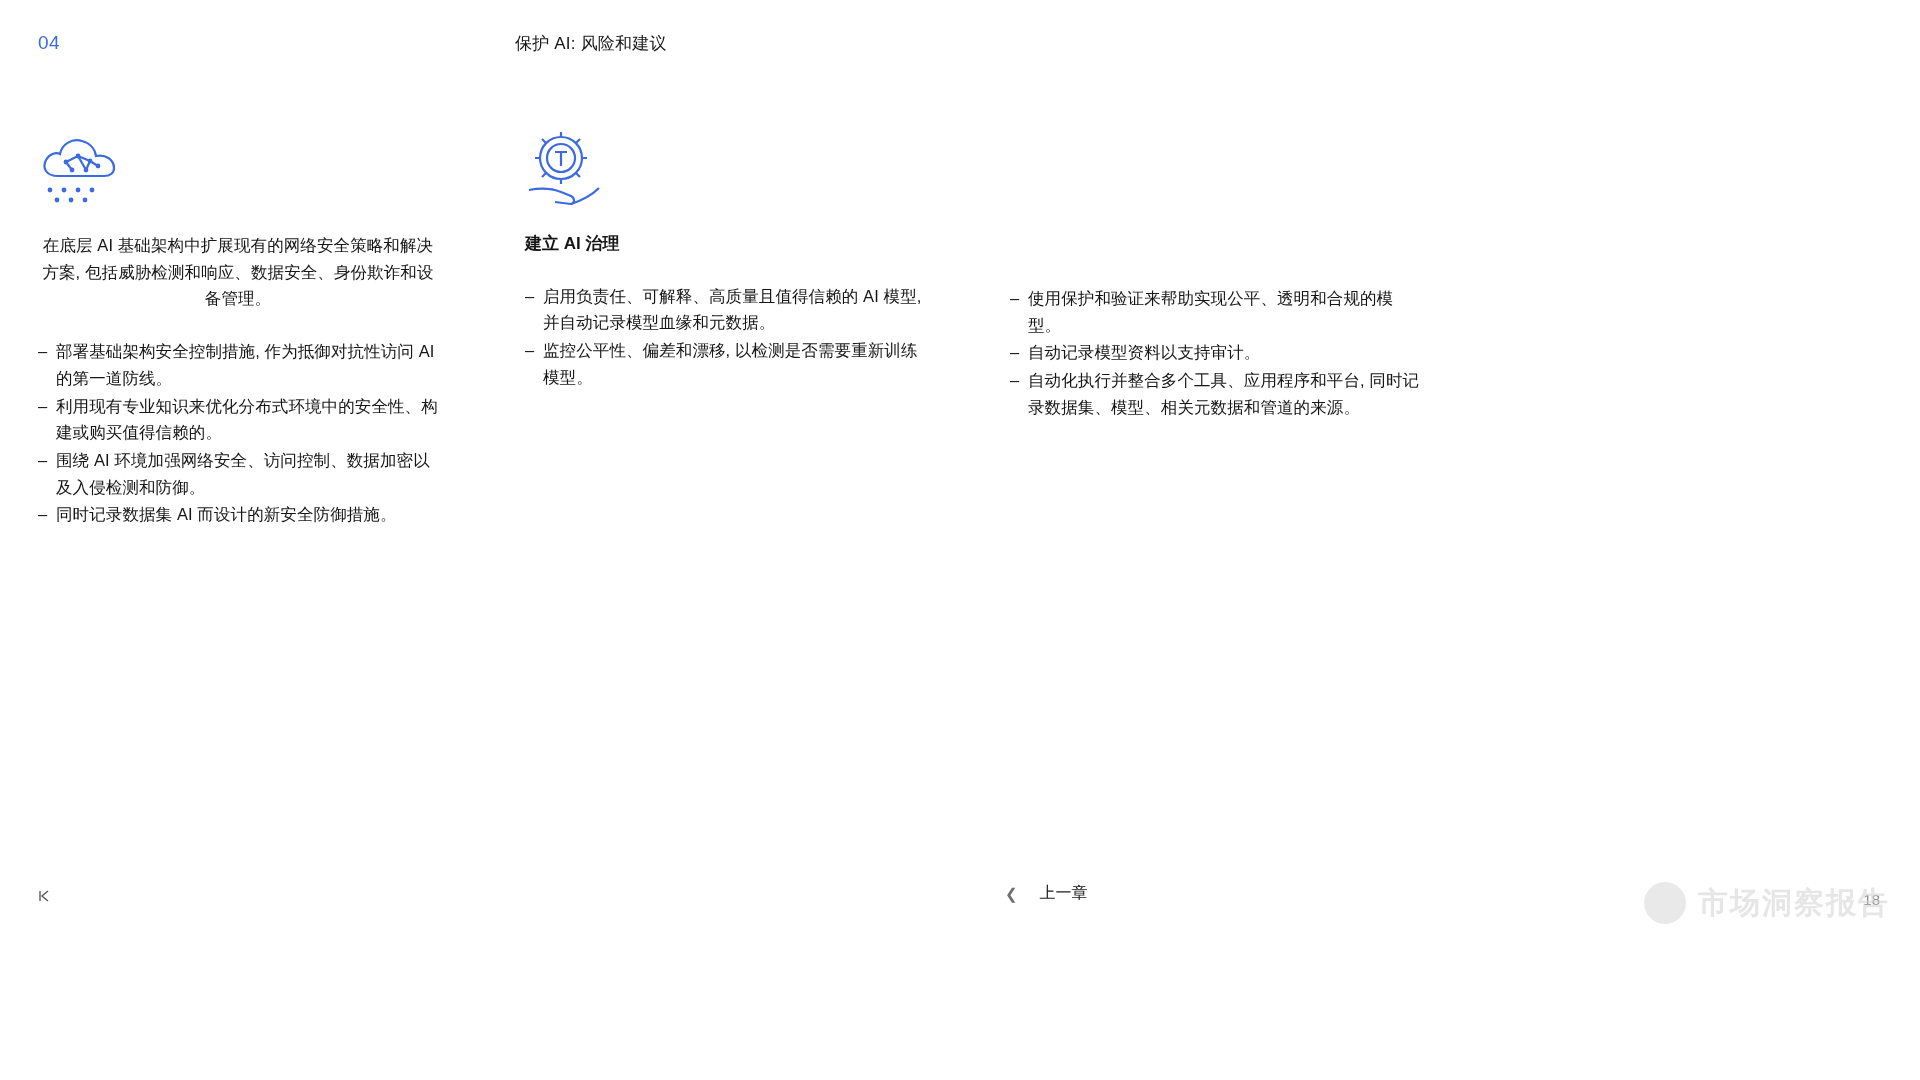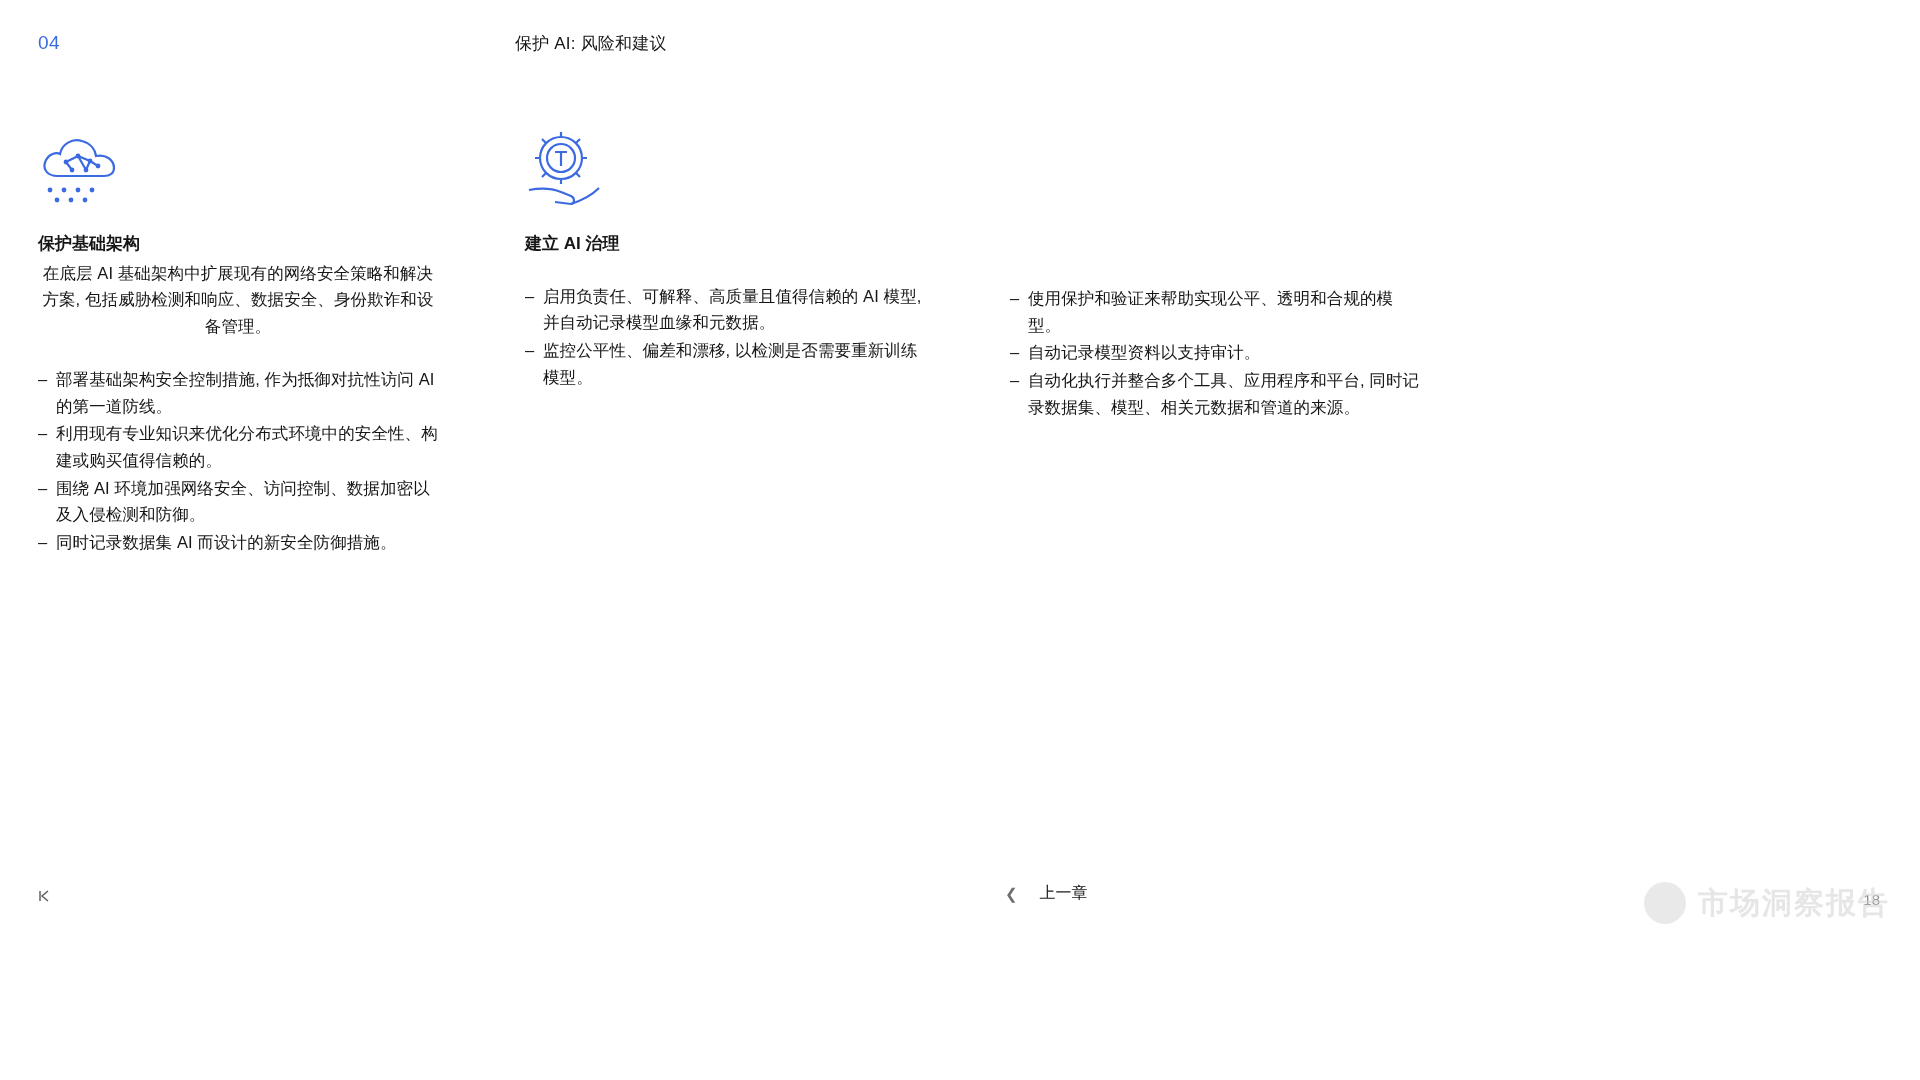--- a/index.html
+++ b/index.html
@@ -168,21 +168,20 @@
           <circle cx="12" cy="62" r="2.4" fill="#3b6ae1" stroke="none"></circle>
           <circle cx="26" cy="62" r="2.4" fill="#3b6ae1" stroke="none"></circle>
           <circle cx="40" cy="62" r="2.4" fill="#3b6ae1" stroke="none"></circle>
           <circle cx="54" cy="62" r="2.4" fill="#3b6ae1" stroke="none"></circle>
           <circle cx="19" cy="72" r="2.4" fill="#3b6ae1" stroke="none"></circle>
           <circle cx="33" cy="72" r="2.4" fill="#3b6ae1" stroke="none"></circle>
           <circle cx="47" cy="72" r="2.4" fill="#3b6ae1" stroke="none"></circle>
         </g>
       </svg>
     </div>
-    <p class="card-title">保护基础架构</p>
     <p class="card-body">在底层 AI 基础架构中扩展现有的网络安全策略和解决方案, 包括威胁检测和响应、数据安全、身份欺诈和设备管理。</p>
     <ul class="bullets">
       <li><span class="dash">–</span><span>部署基础架构安全控制措施, 作为抵御对抗性访问 AI 的第一道防线。</span></li>
       <li><span class="dash">–</span><span>利用现有专业知识来优化分布式环境中的安全性、构建或购买值得信赖的。</span></li>
       <li><span class="dash">–</span><span>围绕 AI 环境加强网络安全、访问控制、数据加密以及入侵检测和防御。</span></li>
       <li><span class="dash">–</span><span>同时记录数据集 AI 而设计的新安全防御措施。</span></li>
     </ul>
   </div>
 
   <div class="col col-2">

